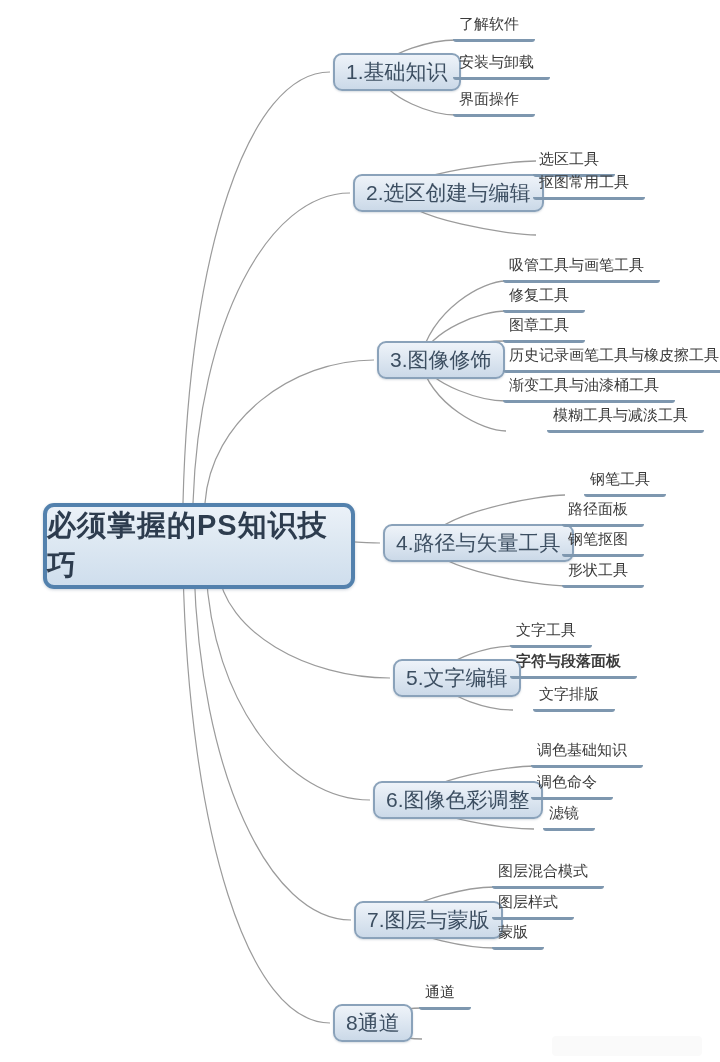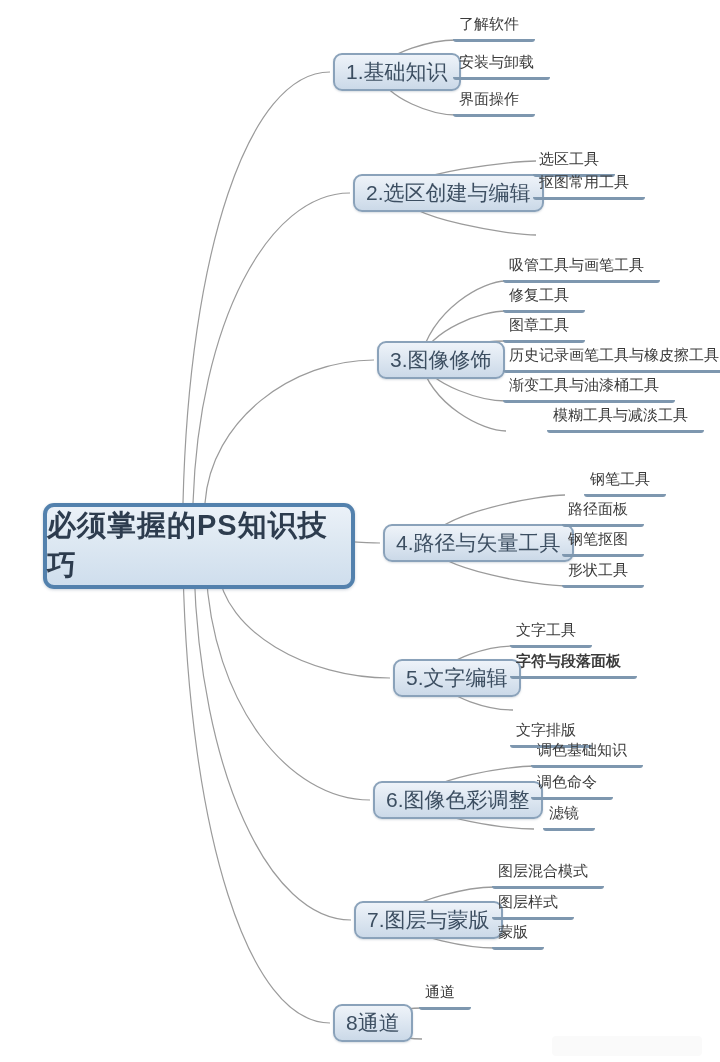--- a/index.html
+++ b/index.html
@@ -127,21 +127,21 @@
     </div>
     <div class="child-topic" style="left: 562px; top: 467px; margin-left: 22px;"><span>钢笔工具</span></div>
     <div class="child-topic" style="left: 562px; top: 497px;"><span>路径面板</span></div>
     <div class="child-topic" style="left: 562px; top: 527px;"><span>钢笔抠图</span></div>
     <div class="child-topic" style="left: 562px; top: 558px;"><span>形状工具</span></div>
     <div class="branch-node" style="left: 393px; top: 659px;">
       <span>5.文字编辑</span>
     </div>
     <div class="child-topic" style="left: 510px; top: 618px;"><span>文字工具</span></div>
     <div class="child-topic" style="left: 510px; top: 649px; font-weight: bold;"><span>字符与段落面板</span></div>
-    <div class="child-topic" style="left: 510px; top: 682px; margin-top: 36px;"><span>文字排版</span></div>
+    <div class="child-topic" style="left: 533px; top: 682px;"><span>文字排版</span></div>
     <div class="branch-node" style="left: 373px; top: 781px;">
       <span>6.图像色彩调整</span>
     </div>
     <div class="child-topic" style="left: 531px; top: 738px;"><span>调色基础知识</span></div>
     <div class="child-topic" style="left: 531px; top: 770px;"><span>调色命令</span></div>
     <div class="child-topic" style="left: 531px; top: 801px; margin-left: 12px;"><span>滤镜</span></div>
     <div class="branch-node" style="left: 354px; top: 901px;">
       <span>7.图层与蒙版</span>
     </div>
     <div class="child-topic" style="left: 492px; top: 859px;"><span>图层混合模式</span></div>

